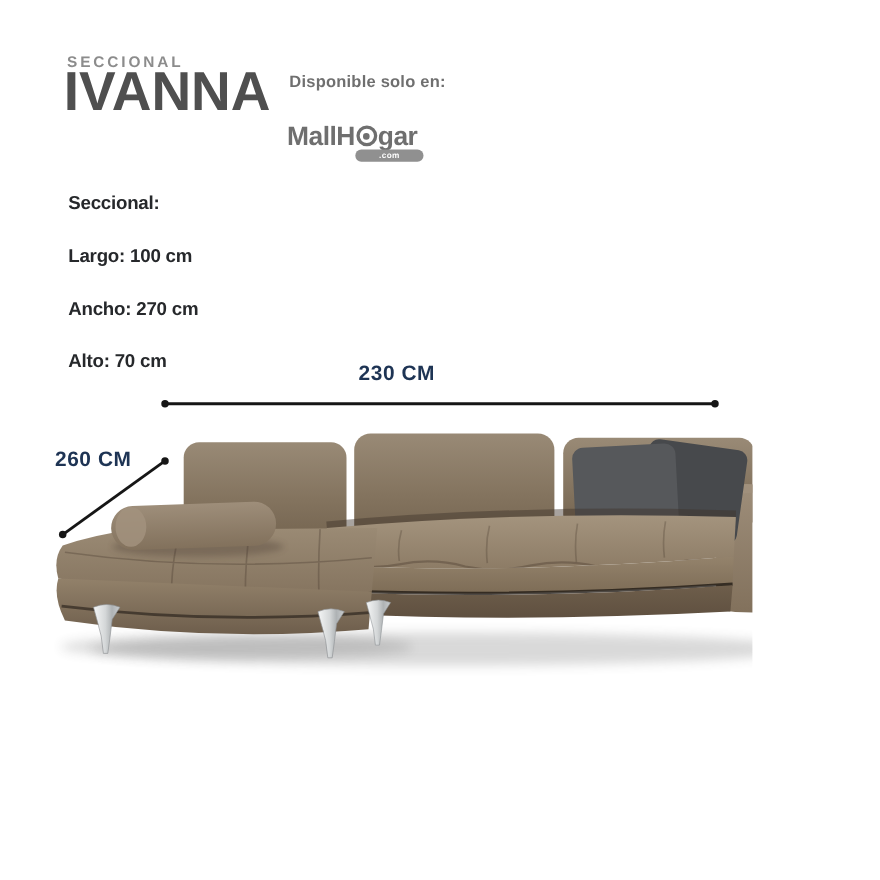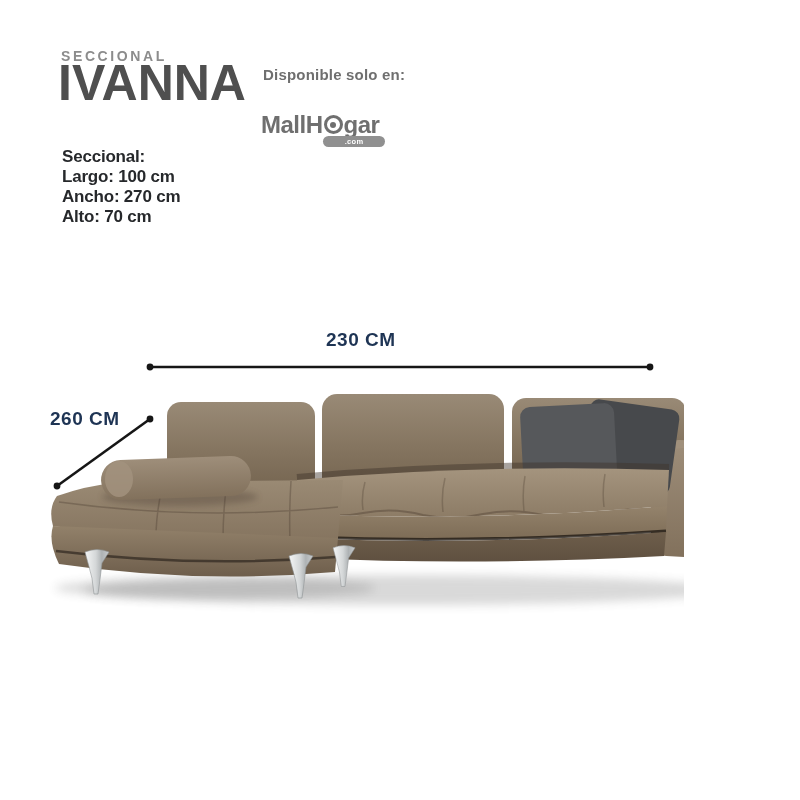--- a/index.html
+++ b/index.html
@@ -43,21 +43,21 @@
     background:#909090;color:#ffffff;border-radius:6px;
     font-size:7.5px;font-weight:700;letter-spacing:0.3px;
     padding:1px 22px;line-height:9px;
   }
   
   .specs{
     position:absolute;left:62px;top:147px;
     font-size:17px;line-height:20px;font-weight:700;letter-spacing:-0.2px;
     color:var(--specs-text,#26282b);
   }
-  .specs div{white-space:nowrap;}
+  .specs div{white-space:nowrap;margin-top:28px;}
   
   .dim-label{
     position:absolute;font-size:19px;font-weight:800;letter-spacing:0.5px;
     color:var(--dimension-label,#1e3454);text-align:left;
   }
   .dim-length{left:326px;top:329px;width:120px;}
   .dim-width{left:50px;top:408px;width:90px;}
   .dim-height{left:660px;top:425px;width:80px;}
   
   .arrow{position:absolute;}

